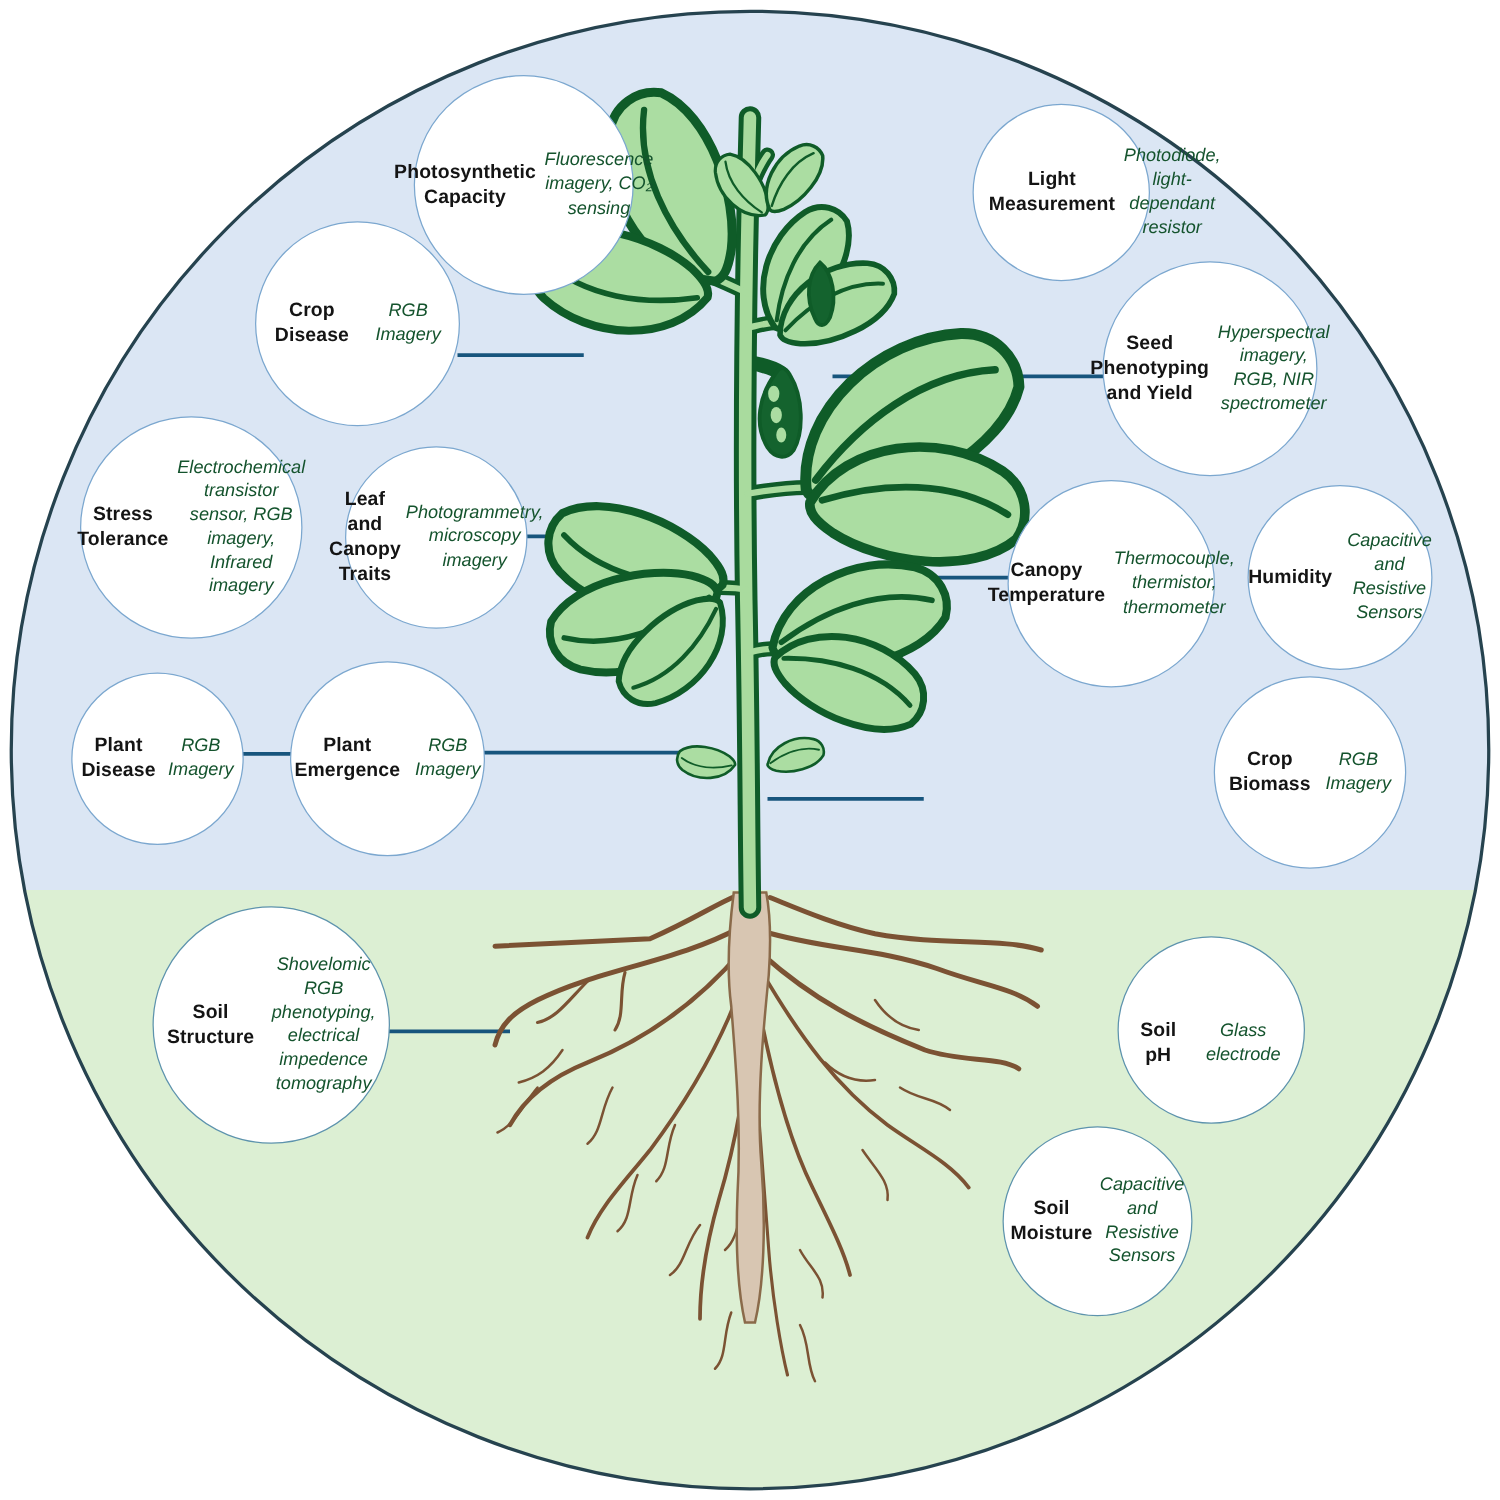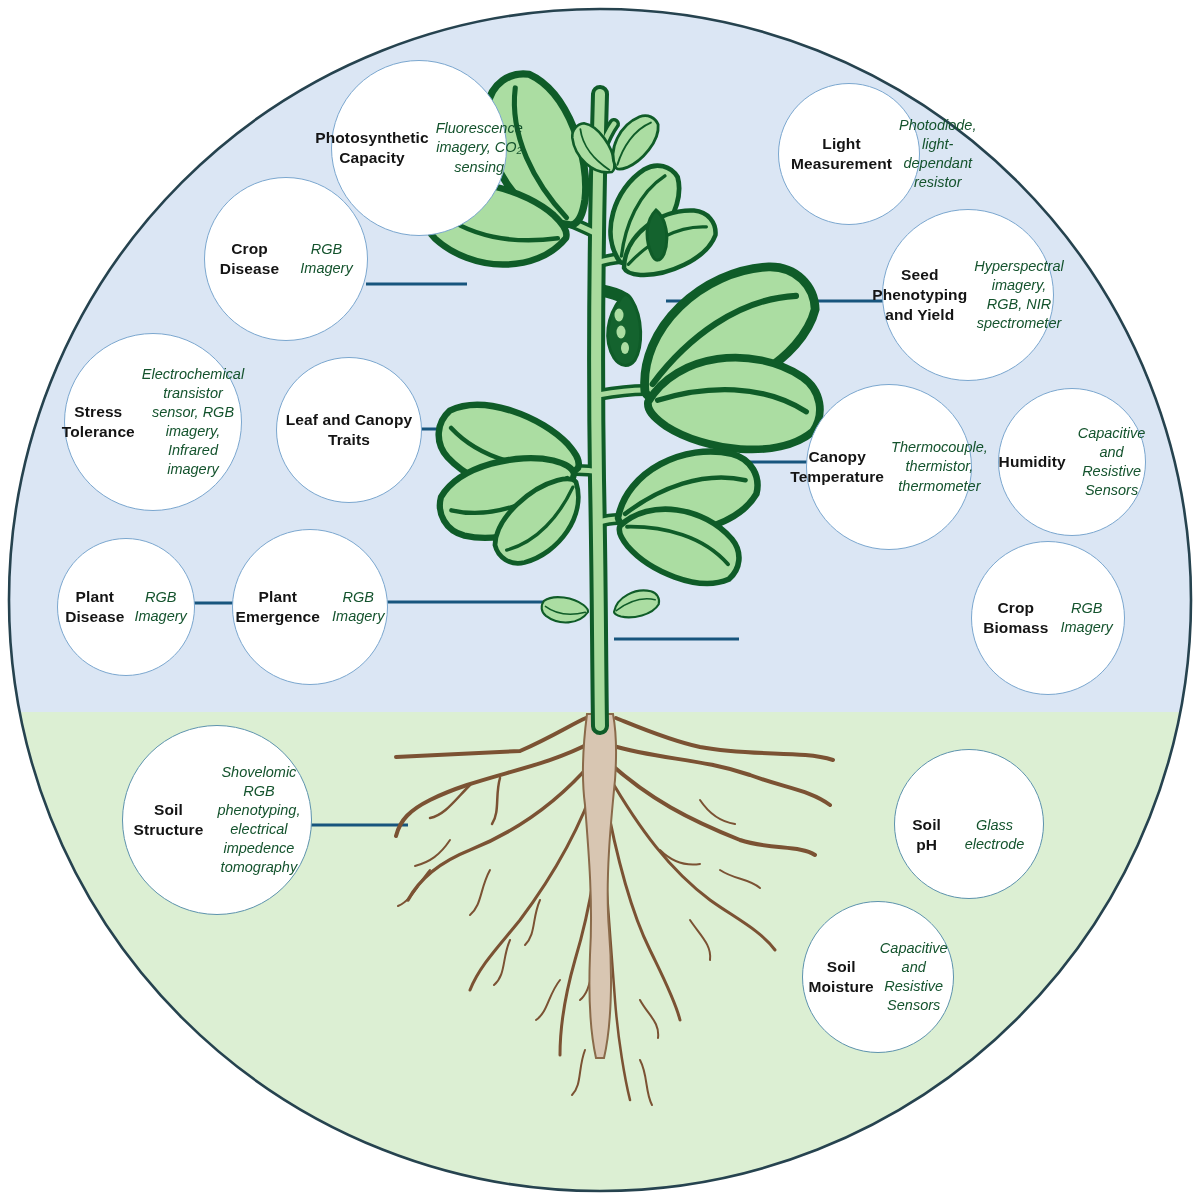--- a/index.html
+++ b/index.html
@@ -156,20 +156,21 @@
   <div class="node-method">Hyperspectral imagery, RGB, NIR spectrometer</div>
 </div>
 
 <div class="node" style="left:64px;top:333px;width:178px;height:178px;align-items:center;">
   <div class="node-title">Stress Tolerance</div>
   <div class="node-method">Electrochemical transistor sensor, RGB imagery, Infrared imagery</div>
 </div>
 
 <div class="node" style="left:276px;top:357px;width:146px;height:146px;padding:8px;gap:4px;">
   <div class="node-title">Leaf and Canopy Traits</div>
+  <div class="node-method">Photogrammetry, microscopy imagery</div>
 </div>
 
 <div class="node" style="left:806px;top:384px;width:166px;height:166px;">
   <div class="node-title">Canopy Temperature</div>
   <div class="node-method">Thermocouple, thermistor, thermometer</div>
 </div>
 
 <div class="node" style="left:998px;top:388px;width:148px;height:148px;gap:12px;">
   <div class="node-title">Humidity</div>
   <div class="node-method">Capacitive and Resistive Sensors</div>

